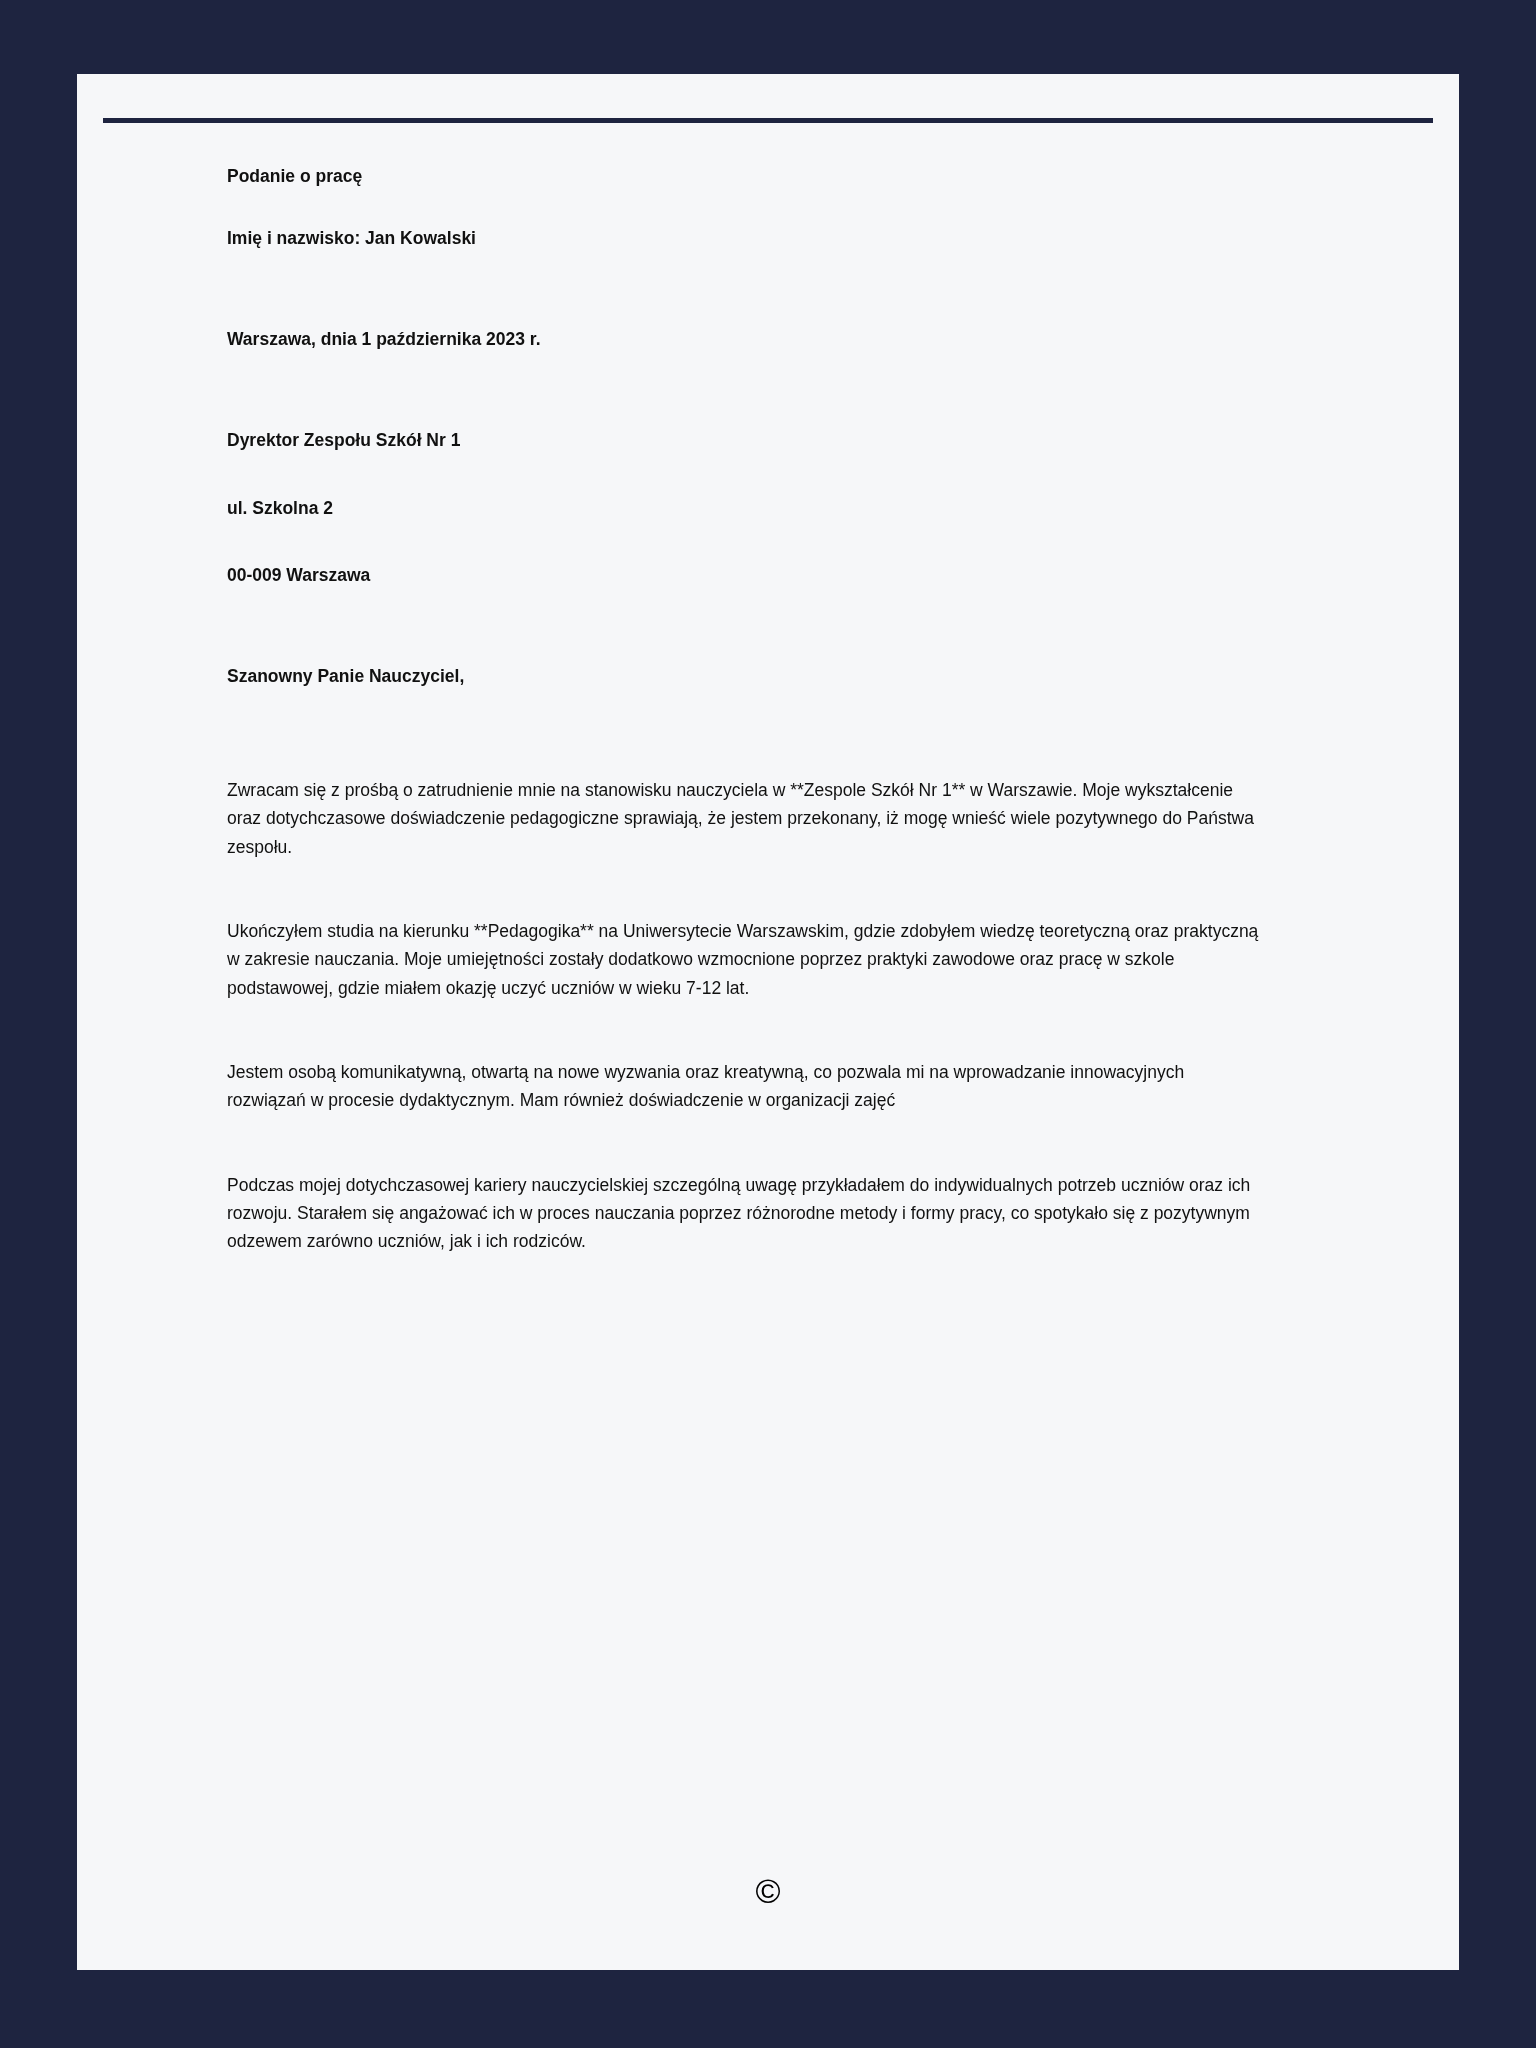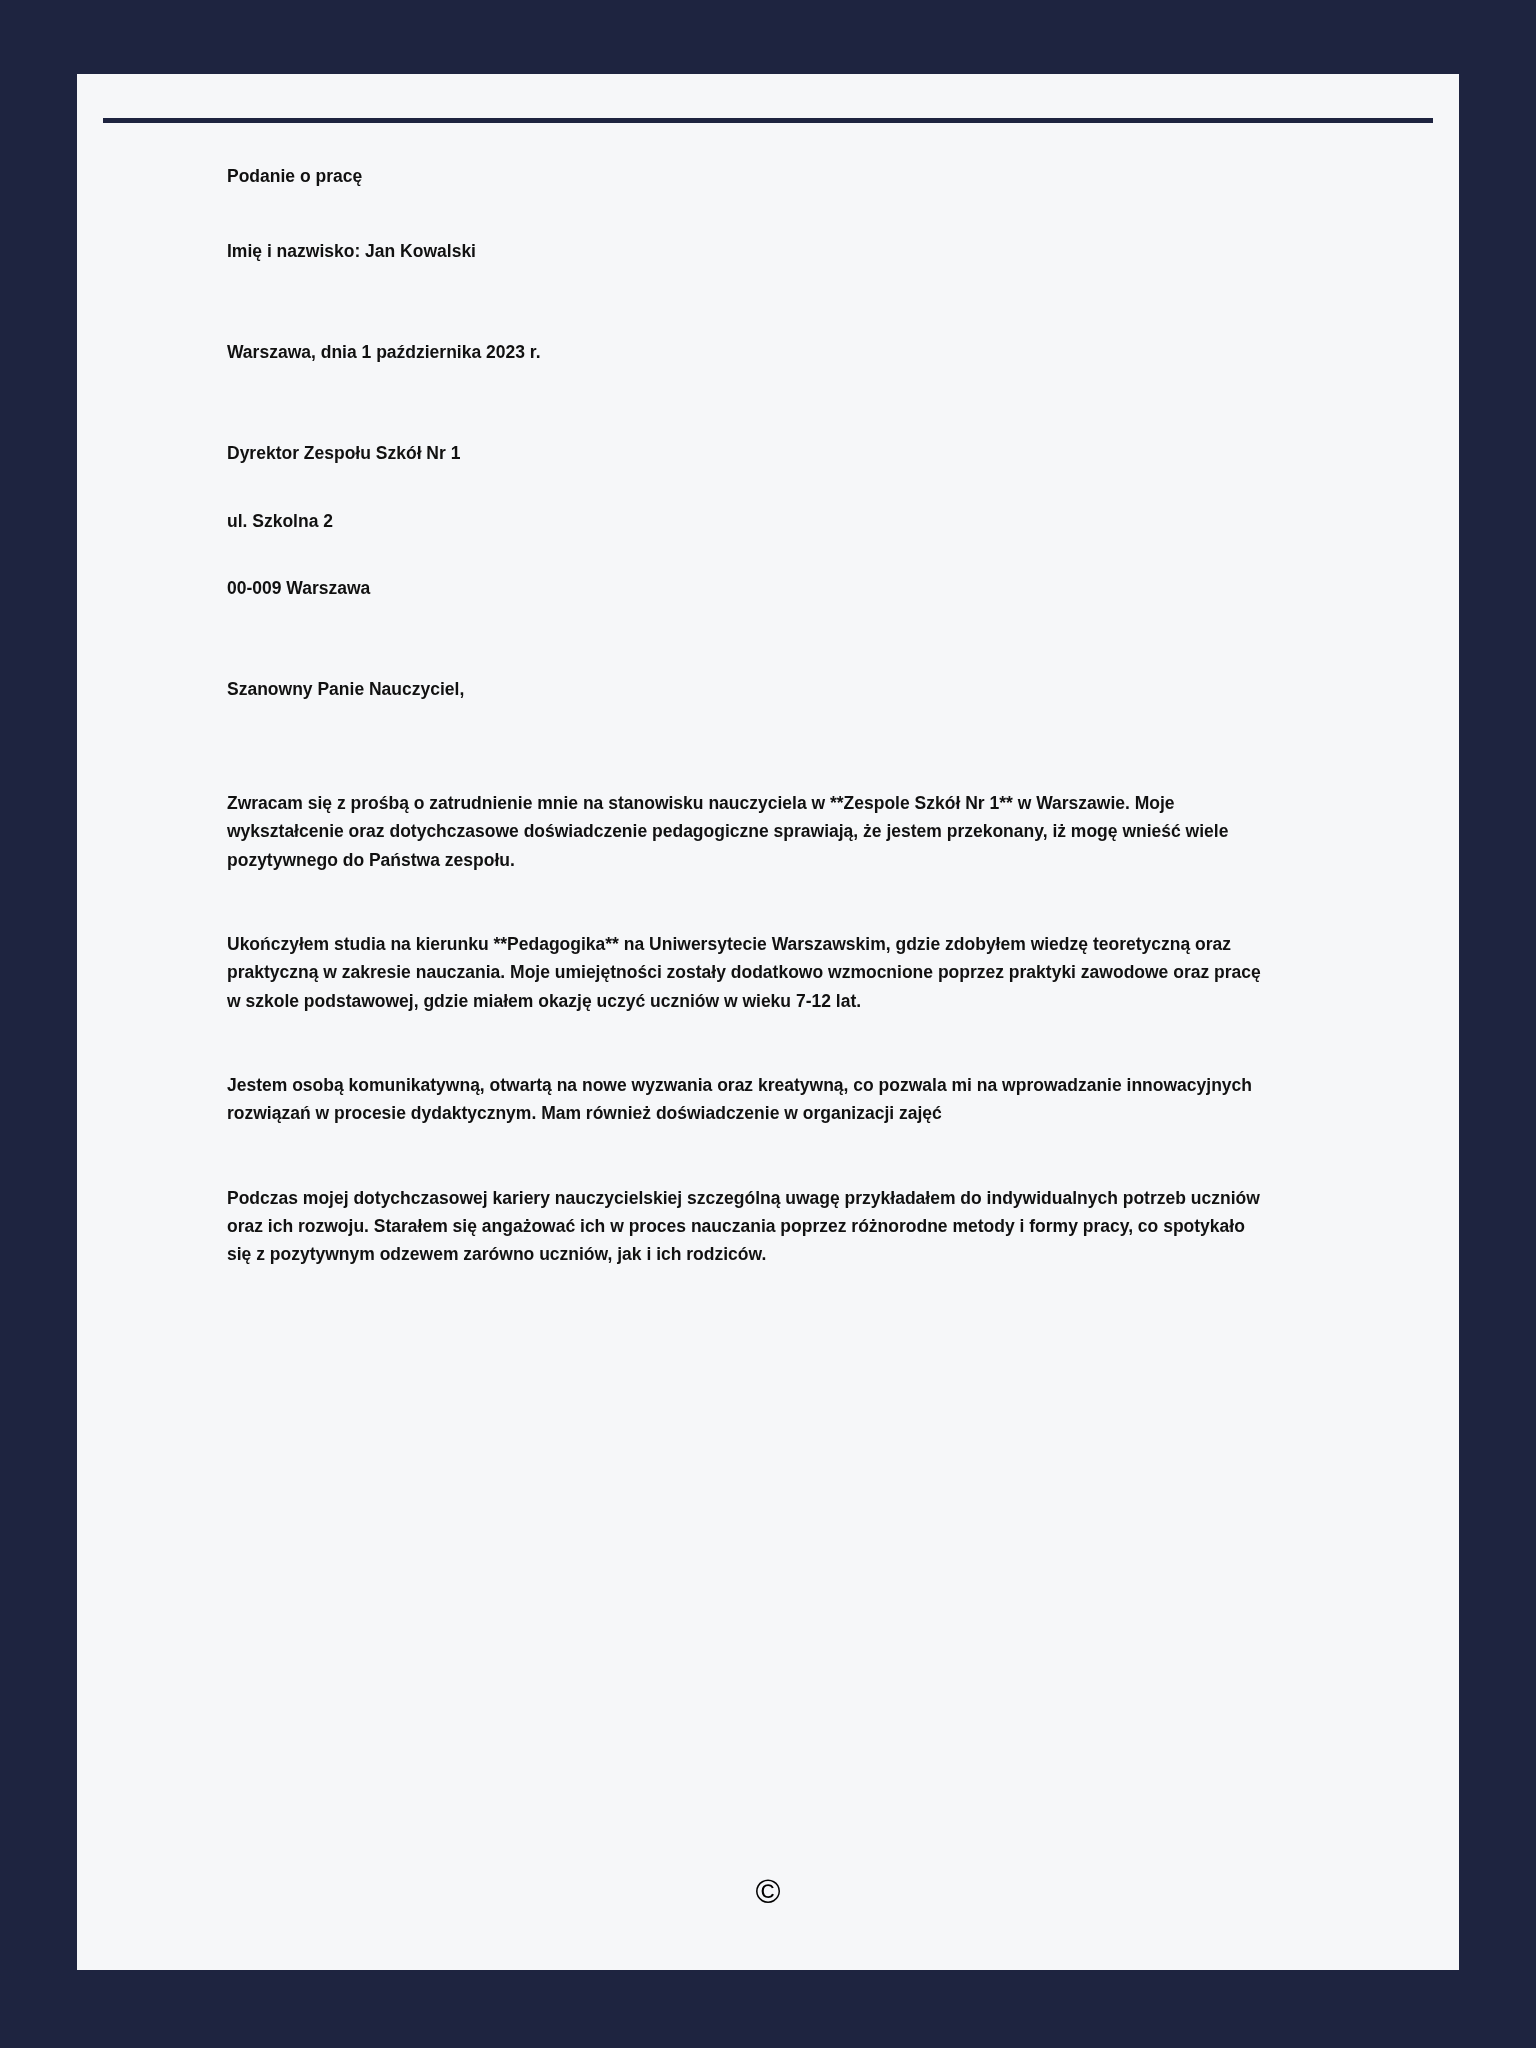--- a/index.html
+++ b/index.html
@@ -50,27 +50,27 @@
     box-sizing: border-box;
   }
   .body-line {
     font-size: 17.5px;
     font-weight: 700;
     color: #111111;
     line-height: 1.55;
     margin: 0 0 40px 0;
   }
   .body-line.tight {
-    margin-bottom: 48px;
+    margin-bottom: 35px;
   }
   .gap-md { height: 34px; }
   .gap-lg { height: 46px; }
   .body-para {
     font-size: 17.5px;
-    font-weight: 700;
+    font-weight: 400;
     color: #111111;
     line-height: 1.62;
     margin: 0 0 56px 0;
     max-width: 1040px;
   }
   .copyright-badge {
     position: absolute;
     left: 0;
     right: 0;
     bottom: 62px;

